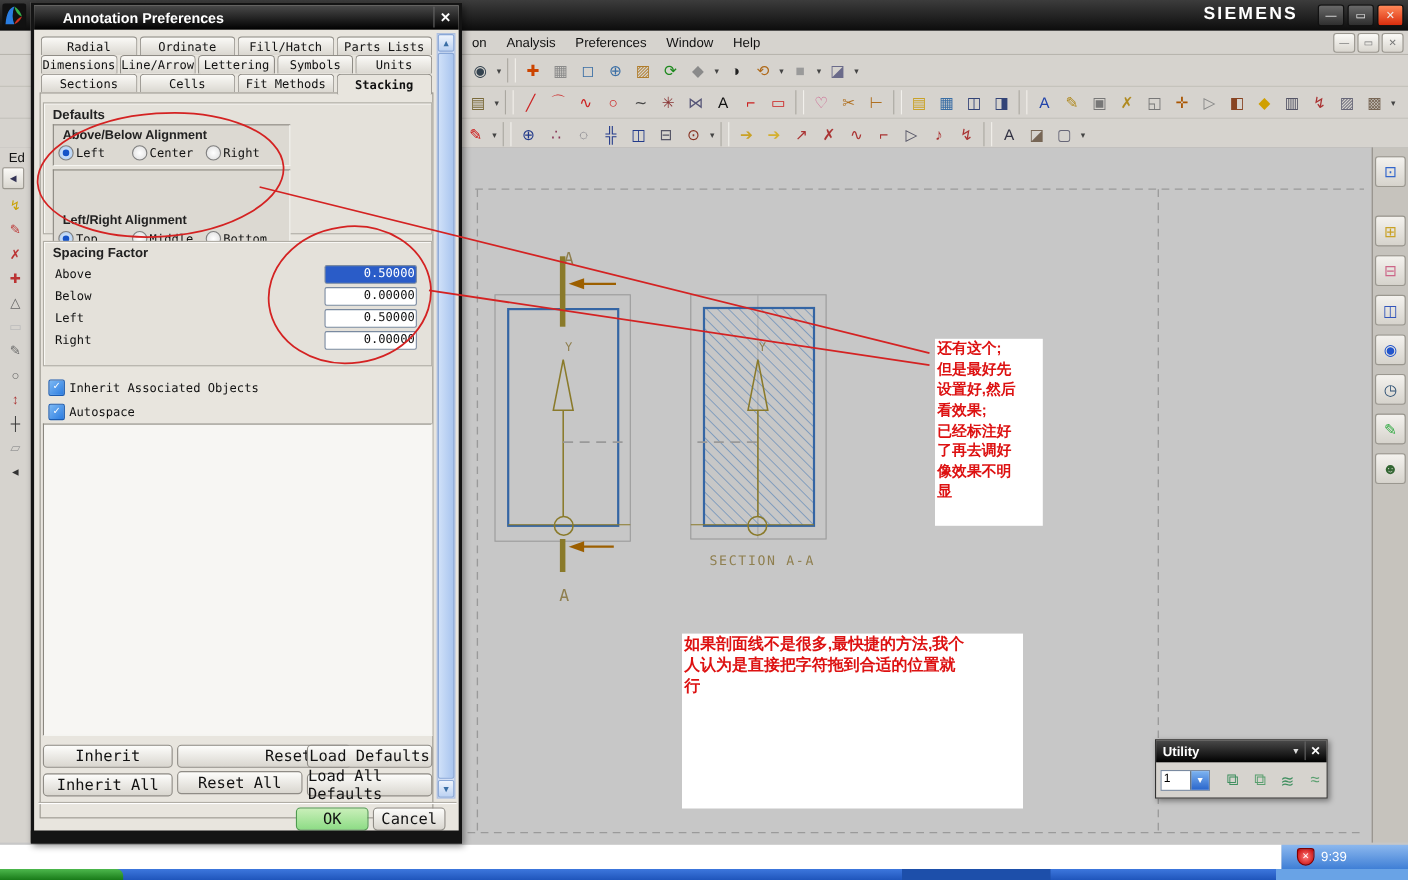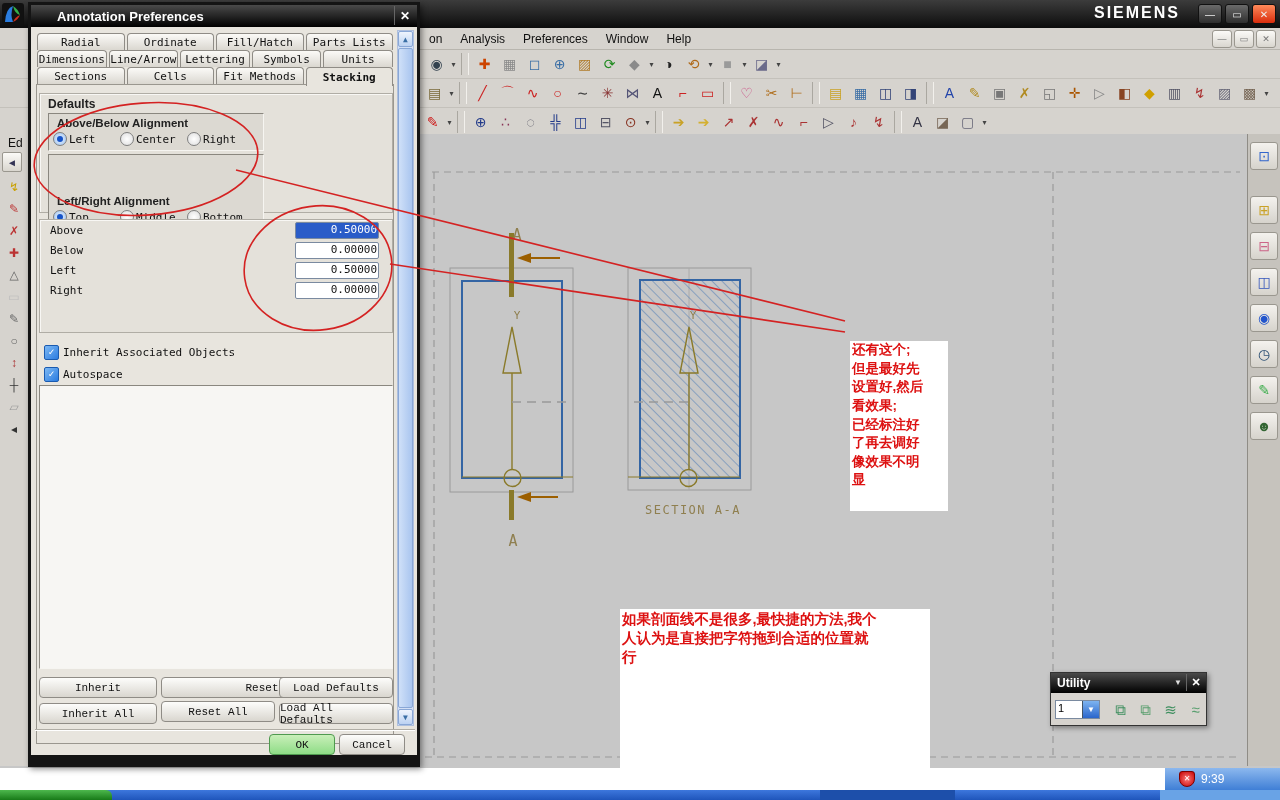--- a/index.html
+++ b/index.html
@@ -69,41 +69,41 @@
   .srow .slab{width:245px;}
   .field{width:80px;height:15px;border:1px solid #7a8aa0;border-radius:2px;background:#fff;
     text-align:right;padding:0 1px;overflow:hidden;white-space:nowrap;}
   .field.sel{background:#2a5cc8;color:#fff;}
   .cbrow{display:flex;align-items:center;margin:6px 0 0 7px;}
   .cbox{width:13px;height:13px;border:1px solid #1a5bb0;border-radius:2px;margin-right:4px;
     background:linear-gradient(135deg,#7db9f4,#2a7be0);color:#fff;font-size:10px;line-height:12px;text-align:center;}
   .whiteinset{position:absolute;left:2px;top:300px;width:352px;height:282px;background:#f7f6f3;
     border:1px solid;border-color:#8a877f #f6f5f1 #f6f5f1 #8a877f;}
   .dbtn{position:absolute;height:19px;border:1px solid #8f8c86;border-radius:4px;
-    background:linear-gradient(#fdfdfb,#d9d6cf);display:flex;align-items:center;justify-content:center;font-size:11px;font-family:Liberation Mono, monospace;}
+    background:linear-gradient(#fdfdfb,#d9d6cf);display:flex;align-items:center;justify-content:center;font-size:14px;}
   .dbtn.ok{background:linear-gradient(#c9efb9,#8edc86);border-color:#4f9a4f;}
   .dsep{position:absolute;left:4px;width:380px;height:0;border-top:1px solid #b0ada5;border-bottom:1px solid #fff;}
   
   .utility{position:absolute;left:1050px;top:672px;width:157px;height:54px;z-index:20;border:1px solid #333;
     background:#d6d3ce;box-shadow:2px 2px 5px rgba(0,0,0,.4);box-sizing:border-box;}
   .utitle{height:20px;background:linear-gradient(#4a4a4a,#000);color:#fff;display:flex;align-items:center;
     font-weight:bold;font-size:12px;padding-left:6px;}
   .uclose{position:absolute;right:1px;top:1px;width:18px;height:17px;border-left:1px solid #666;color:#fff;
     font-size:11px;display:flex;align-items:center;justify-content:center;}
   .uchev{position:absolute;right:24px;top:5px;color:#ddd;font-size:8px;}
   .ubody{display:flex;align-items:center;padding:5px 4px;}
   .udrop{display:flex;height:17px;border:1px solid #7a8aa0;background:#fff;}
   .udrop .val{width:22px;font-size:11px;padding:1px 2px;}
   .udrop .arr{width:16px;background:linear-gradient(#7db3f0,#2a66cc);color:#fff;font-size:8px;
     display:flex;align-items:center;justify-content:center;border-left:1px solid #456;}
   .uicons{display:flex;margin-left:8px;}
   .uicons .ticon{font-size:15px;}
   
   .note{position:absolute;background:#fff;color:#dd1111;font-weight:bold;z-index:40;
-    white-space:pre-line;font-family:"Liberation Sans",sans-serif;margin-top:33px;}
+    white-space:pre-line;font-family:"Liberation Sans",sans-serif;}
   .note1{left:850px;top:308px;width:96px;height:170px;font-size:13.5px;line-height:1.38;padding-left:2px;}
   .note2{left:620px;top:576px;width:306px;height:157px;font-size:14.5px;line-height:1.3;padding:1px 2px;}
   .overlay{position:absolute;left:0;top:0;width:1280px;height:800px;z-index:50;pointer-events:none;}
   
   .botwhite{position:absolute;left:0;top:768px;width:1165px;height:22px;background:#fff;}
   .tray{position:absolute;left:1165px;top:768px;width:115px;height:22px;
     background:linear-gradient(#8cb8ee,#3f7fd6);display:flex;align-items:center;color:#fff;font-size:12px;}
   .shield{width:14px;height:14px;margin:0 6px 0 14px;background:radial-gradient(#ff7a7a,#c40000);
     border-radius:3px 3px 50% 50%;color:#fff;font-size:8px;line-height:13px;text-align:center;border:1px solid #7e0000;}
   .taskstrip{position:absolute;left:0;top:790px;width:1280px;height:10px;background:linear-gradient(#3d77dd,#1f55bb);}
@@ -383,20 +383,21 @@
               </span>
             <span class="radio">
                 <span class="rdot"></span>
                 <span>Bottom</span>
               </span>
           </div>
         </div>
       </div>
 
       <div class="group" style="left:2px;top:134px;width:352px;height:112px;">
+        <div class="ghead">Spacing Factor</div>
         <div class="srow">
             <span class="slab">Above</span>
             <span class="field sel">0.50000</span>
           </div>
         <div class="srow">
             <span class="slab">Below</span>
             <span class="field">0.00000</span>
           </div>
         <div class="srow">
             <span class="slab">Left</span>

